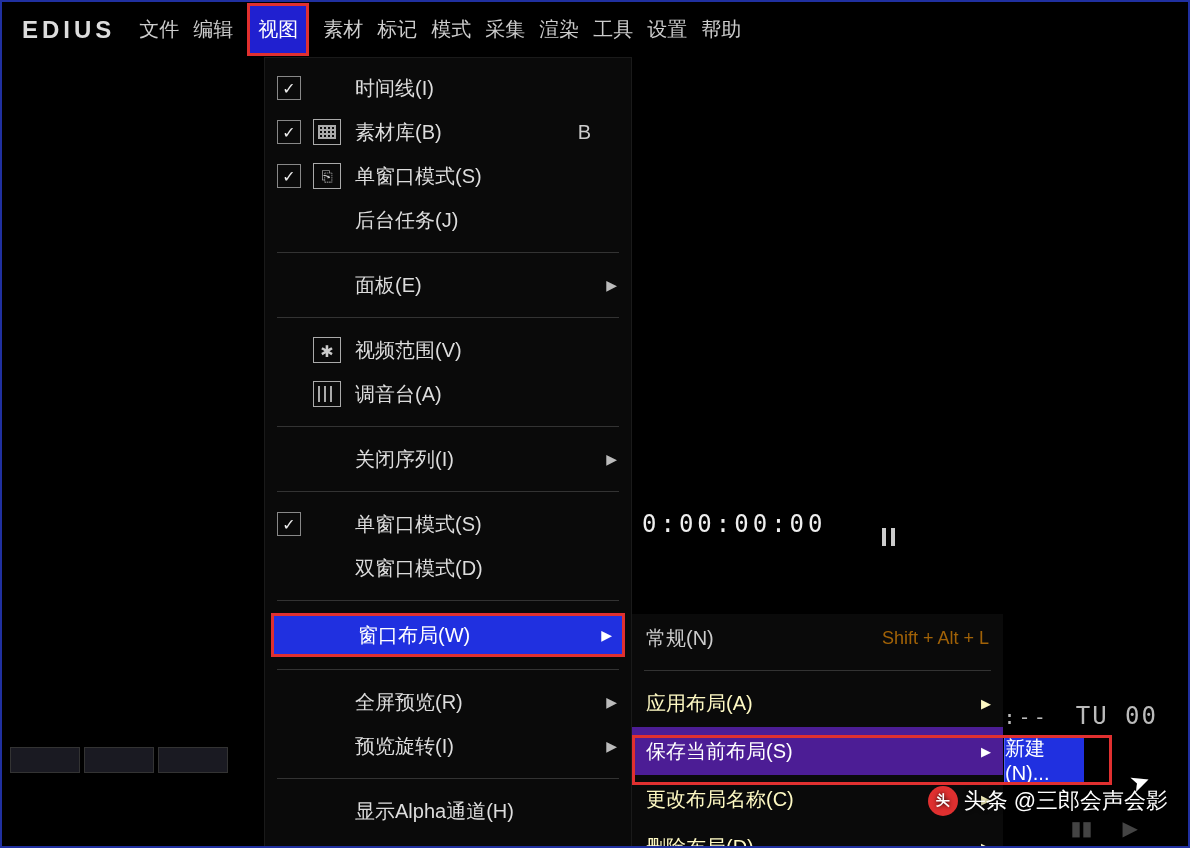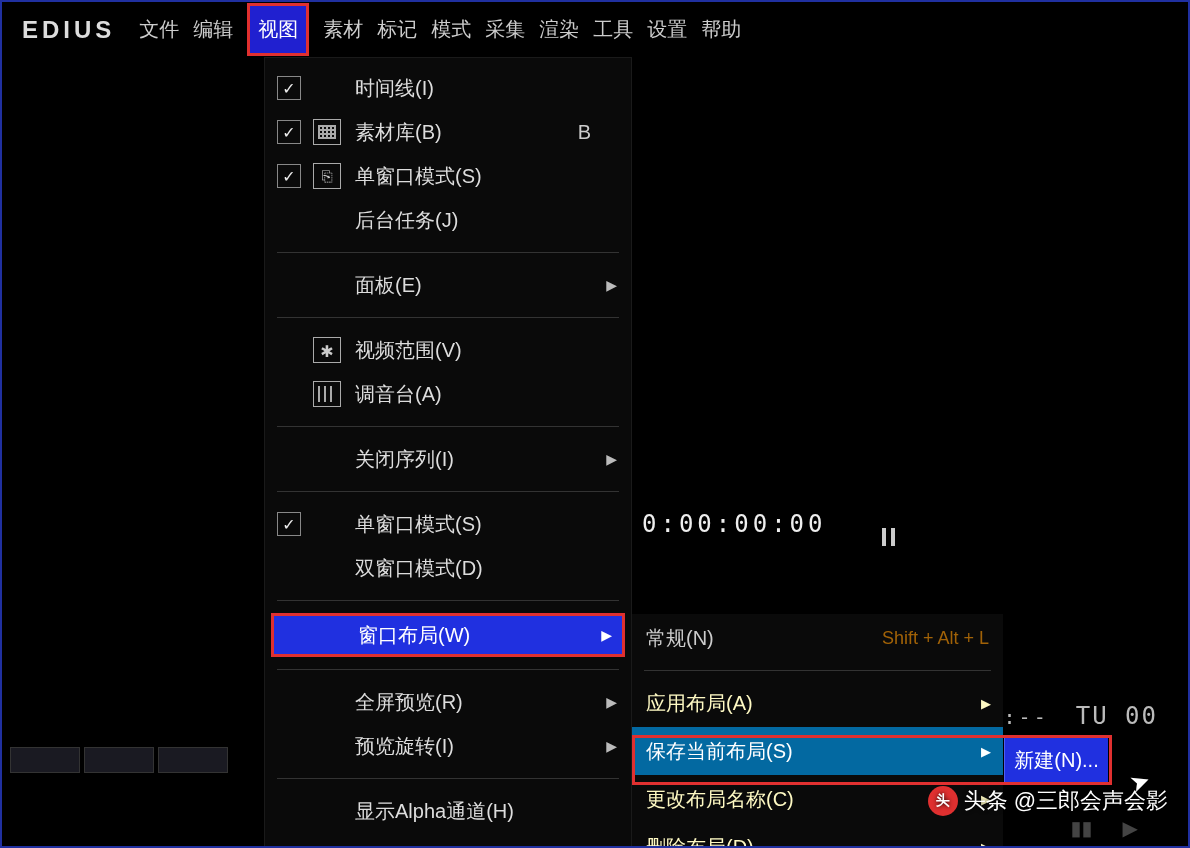--- a/index.html
+++ b/index.html
@@ -115,40 +115,40 @@
     align-items: center;
     height: 48px;
     font-size: 20px;
     color: #ccc;
     padding: 0 14px;
     position: relative;
   }
   .sub-row .label { flex: 1; }
   .sub-row .shortcut { color: #a16207; font-size: 18px; }
   .sub-row .arrow { position: absolute; right: 12px; font-size: 13px; }
-  .sub-row.sel { background: #0369a1; color: #fff; }
+  .sub-row.sel { background: #4c1d95; color: #fff; }
   .sub-sep { height: 1px; background: #333; margin: 8px 12px; }
   .sub-row.dim { color: #fef9c3; }
 
   .sel-box {
     position: absolute;
     top: 733px;
     left: 630px;
     width: 480px;
     height: 50px;
     border: 3px solid #e03030;
     z-index: 12;
     pointer-events: none;
   }
 
   .tertiary {
     position: absolute;
     top: 736px;
     left: 1002px;
-    width: 104px;
+    width: 80px;
     height: 44px;
     background: #2030e0;
     color: #fff;
     display: flex;
     align-items: center;
     justify-content: center;
     font-size: 20px;
     z-index: 11;
     border-left: 1px solid #5060f0;
   }

